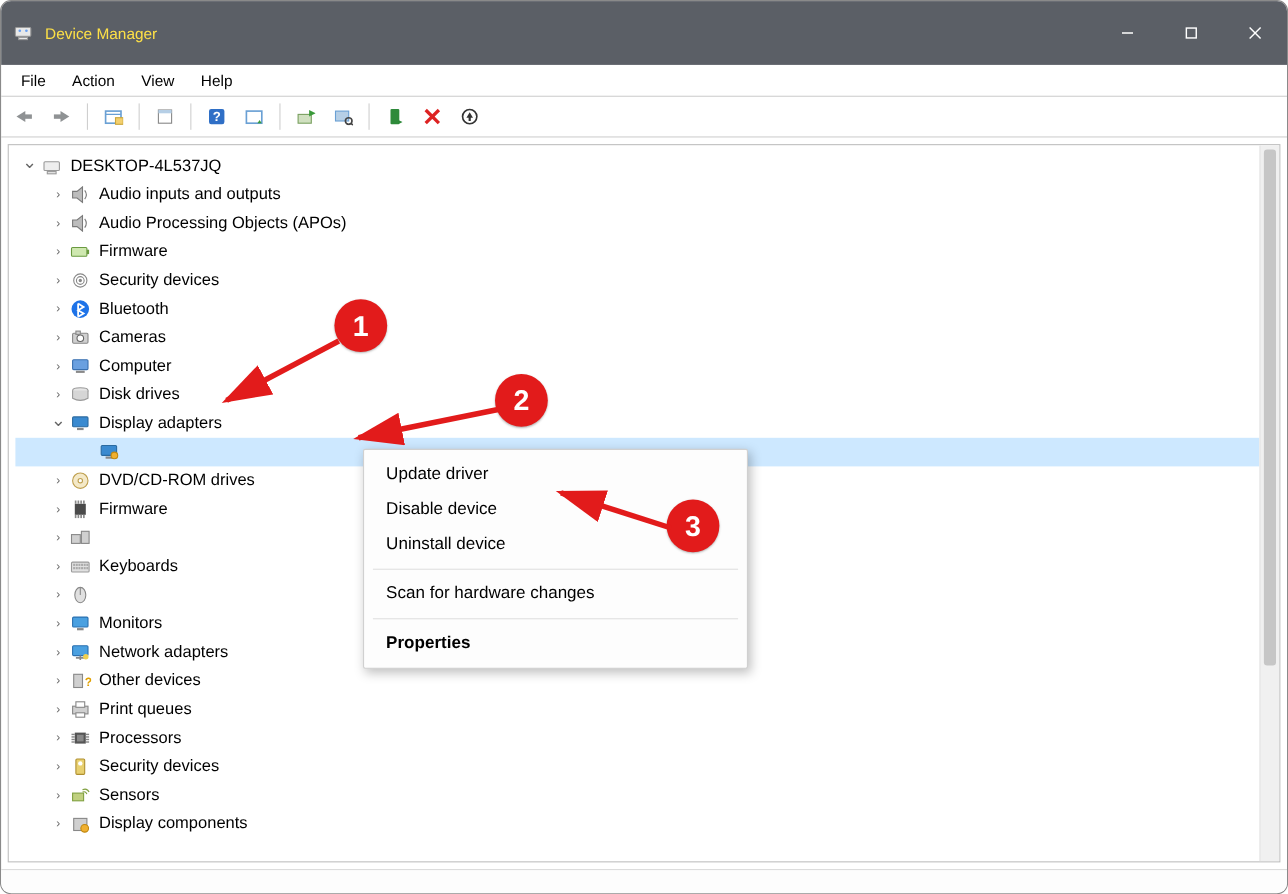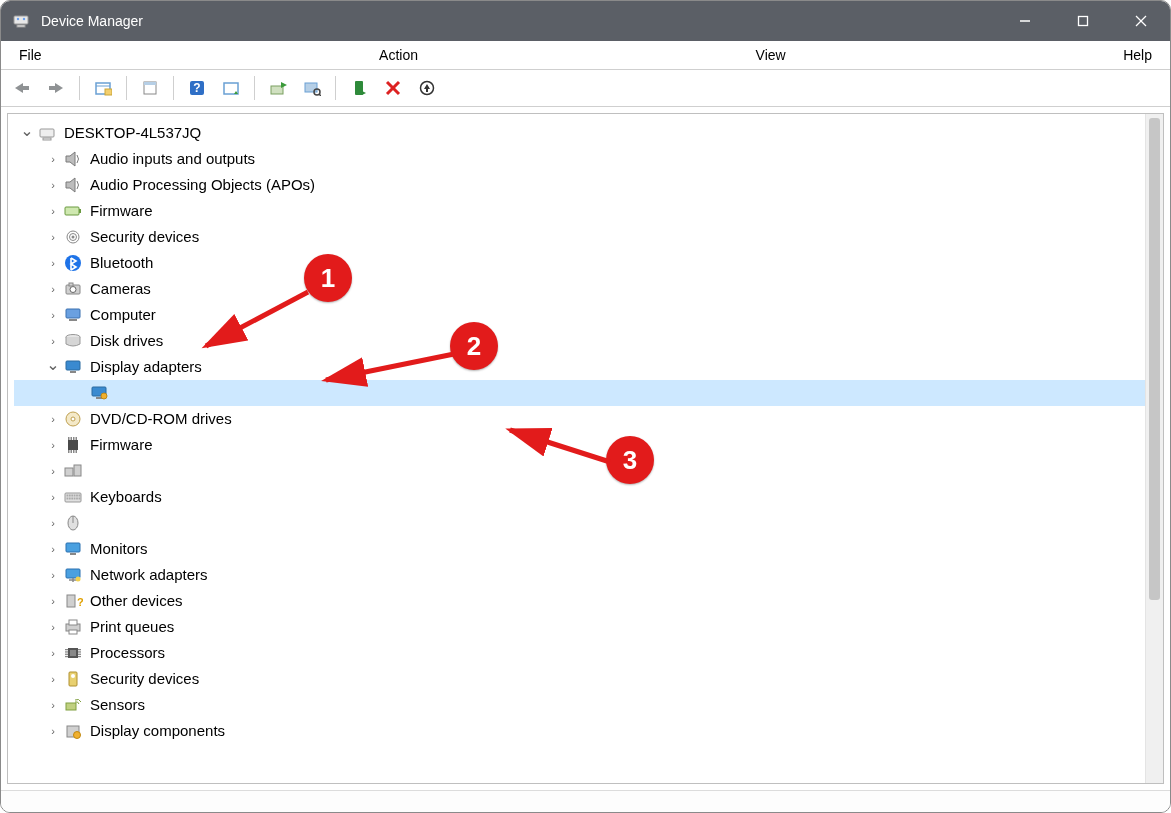--- a/index.html
+++ b/index.html
@@ -16,23 +16,23 @@
     border: 1px solid #8a8a8a;
     border-radius: 10px;
     overflow: hidden;
     position: relative;
     display: flex;
     flex-direction: column;
     background: #fff;
   }
   
   .titlebar {
-    height: 40px;
+    height: 58px;
     background: #5b5f66;
-    color: #ffffff;
+    color: #fde047;
     display: flex;
     align-items: center;
     padding-left: 10px;
   }
   .titlebar .app-icon {
     width: 20px; height: 20px; margin-right: 10px;
     display:flex; align-items:center; justify-content:center;
   }
   .titlebar .title { font-size: 14px; flex: 1; }
   .titlebar .win-controls { display: flex; height: 100%; }
@@ -41,21 +41,20 @@
     display: flex; align-items: center; justify-content: center;
     color: #fff;
   }
   
   .menubar {
     height: 28px;
     display: flex;
     align-items: center;
     padding: 0 6px;
     font-size: 14px;
-    justify-content: space-between;
   }
   .menubar .menu-item { padding: 4px 12px; }
   
   .toolbar {
     height: 38px;
     border-top: 1px solid #cfcfcf;
     border-bottom: 1px solid #cfcfcf;
     display: flex;
     align-items: center;
     padding: 0 6px;
@@ -598,20 +597,29 @@
               </span>
               <span class="label">Display components</span>
             </div>
           </li>
         </ul>
     </div>
     <div class="vscroll">
       <div class="thumb"></div>
     </div>
 
+    <div class="context-menu">
+      <div class="mi">Update driver</div>
+      <div class="mi">Disable device</div>
+      <div class="mi">Uninstall device</div>
+      <div class="msep"></div>
+      <div class="mi">Scan for hardware changes</div>
+      <div class="msep"></div>
+      <div class="mi bold">Properties</div>
+    </div>
 
     <div class="badge" style="left:296px; top:140px">1</div>
     <div class="badge" style="left:442px; top:208px">2</div>
     <div class="badge" style="left:598px; top:322px">3</div>
 
     <svg class="arrow" style="left:0;top:0" width="700" height="500">
       <defs>
         <marker id="ah" markerWidth="10" markerHeight="10" refX="8" refY="3" orient="auto">
           <polygon points="0,0 9,3 0,6" fill="#e21b1b"></polygon>
         </marker>

